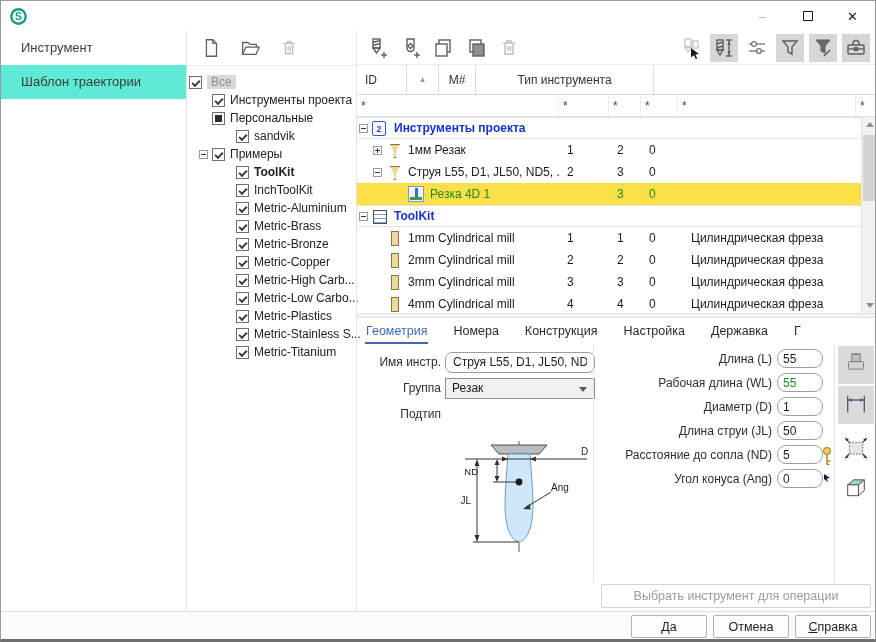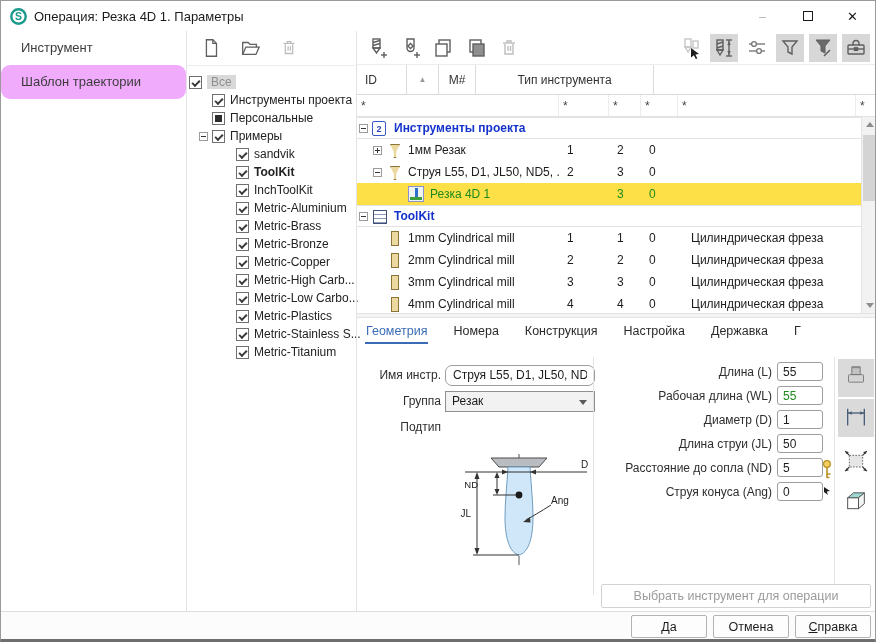--- a/index.html
+++ b/index.html
@@ -11,21 +11,21 @@
   .logo { width:17px; height:17px; margin:0 7px 0 9px; flex:none; }
   .title { font-size:13px; color:#1b1b1b; }
   .win-controls { margin-left:auto; display:flex; height:30px; }
   .win-btn { width:45px; height:30px; display:flex; align-items:center; justify-content:center; font-size:13px; color:#1b1b1b; background:transparent; border:none; }
   .win-btn.min { color:#b5b5b5; }
   .win-btn.max span { display:block; width:10px; height:10px; border:1.2px solid #1b1b1b; }
 
   
   .sidebar { position:absolute; left:0; top:30px; width:185px; height:580px; background:#fff; }
   .side-item { height:34px; line-height:34px; padding-left:20px; font-size:13px; color:#3c3c3c; cursor:default; }
-  .side-item[data-active="false"] { background:#f0abfc;border-radius:9px; }
+  .side-item[data-active="false"] { background:#5eead4; }
   .vd { position:absolute; top:30px; width:1px; height:580px; background:#e3e3e3; }
   .vd1 { left:185px; } .vd2 { left:355px; }
 
   
   .libpanel { position:absolute; left:186px; top:30px; width:169px; height:580px; }
   .lib-toolbar { height:34px; display:flex; align-items:center; padding-left:12px; gap:15px; }
   .tbtn { width:24px; height:24px; border:none; background:transparent; display:flex; align-items:center; justify-content:center; padding:0; }
   .tree { border-top:1px solid #ededed; padding-top:7px; }
   .tree-row { display:flex; align-items:center; height:18px; font-size:12px; color:#222; padding-left:12px; cursor:default; }
   .tree-row[data-level="0"] { padding-left:2px; }
@@ -87,34 +87,34 @@
   .sb-thumb { position:absolute; left:1px; right:2px; top:18px; height:66px; background:#d4d4d4; }
 
   .hsplit { height:5px; background:#f4f4f4; border-top:1px solid #e3e3e3; border-bottom:1px solid #e3e3e3; }
 
   
   .tabs { height:26px; display:flex; gap:24px; padding-left:8px; align-items:flex-end; }
   .tab { font-size:12.5px; color:#2b2b2b; padding:2px 1px 4px; border:none; background:none; border-bottom:2px solid transparent; white-space:nowrap; }
   .tab[data-active="true"] { color:#3a6cb5; border-bottom-color:#3a6cb5; }
 
   
-  .geo { position:relative; height:238px;margin-top:13px; }
+  .geo { position:relative; height:238px; }
   .geo-left { position:absolute; left:0; top:6px; width:240px; }
   .f-row { display:flex; align-items:center; height:24px; margin-bottom:2px; }
   .f-label { width:84px; text-align:right; margin-right:4px; font-size:12px; color:#2e2e2e; flex:none; }
   .f-input { width:150px; height:21px; border:1px solid #9d9d9d; border-radius:7px; font-size:12px; padding:0 7px; color:#1c1c1c; font-family:inherit; }
   .f-select { width:150px; height:21px; border:1px solid #8f8f8f; background:#f2f2f2; display:flex; align-items:center; padding:0 6px; font-size:12px; color:#1c1c1c; position:relative; }
   .f-select::after { content:""; position:absolute; right:7px; top:8px; border:4px solid transparent; border-top:5px solid #5a5a5a; }
   .diagram { position:absolute; left:78px; top:86px; }
   .geo-vline { position:absolute; top:0; bottom:0; width:1px; background:#e3e3e3; }
   .gv1 { left:236px; } .gv2 { left:477px; }
   .geo-right { position:absolute; left:240px; top:4px; width:226px; }
   .p-row { display:flex; align-items:center; height:21px; margin-bottom:3px; }
   .p-label { flex:1; text-align:right; margin-right:5px; font-size:12px; color:#2e2e2e; white-space:nowrap; }
-  .p-input { width:46px; height:19px; border:1px solid #9d9d9d; border-radius:3px; font-size:12px; padding:0 5px; color:#1c1c1c; font-family:inherit; }
+  .p-input { width:46px; height:19px; border:1px solid #9d9d9d; border-radius:9px; font-size:12px; padding:0 5px; color:#1c1c1c; font-family:inherit; }
   .p-input[data-green="true"] { color:#1f8a1f; }
   .key-wrap { position:absolute; left:463px; top:102px; }
   .icon-strip { position:absolute; left:481px; top:2px; width:36px; }
   .strip-btn { width:36px; height:38px; border:none; background:transparent; display:flex; align-items:center; justify-content:center; margin-bottom:2px; padding:0; }
   .strip-btn.pressed { background:#dadada; }
   .strip-btn.gap { margin-top:6px; }
 
   .select-row-btn { position:absolute; left:244px; top:553px; width:270px; height:24px; background:#fff; border:1px solid #d2d2d2; border-radius:2px; color:#9b9b9b; font-size:12.5px; font-family:inherit; }
 
   
@@ -131,21 +131,20 @@
 </head>
 <body>
 
 <div class="window">
 
   <div class="titlebar">
     <svg class="logo" viewBox="0 0 17 17">
       <circle cx="8.5" cy="8.5" r="7.2" fill="#fff" stroke="#1a9a8c" stroke-width="2.4"></circle>
       <text x="8.5" y="12.3" text-anchor="middle" font-size="10.5" font-weight="700" fill="#1a9a8c">S</text>
     </svg>
-    <span class="title">Операция: Резка 4D 1. Параметры</span>
     <div class="win-controls">
       <button class="win-btn min">–</button>
       <button class="win-btn max">
           <span></span>
         </button>
       <button class="win-btn close">✕</button>
     </div>
   </div>
 
   <div class="sidebar">
@@ -193,30 +192,30 @@
           <span class="t-label">Инструменты проекта</span>
         </div>
 
         <div class="tree-row" data-level="1">
           <span class="exp" data-exp=""></span>
           <span class="cb" data-state="filled"></span>
           <span class="t-label">Персональные</span>
         </div>
 
 
+        <div class="tree-row" data-level="2">
+          <span class="exp" data-exp=""></span>
+          <span class="cb" data-state="checked"></span>
+          <span class="t-label">sandvik</span>
+        </div>
+
         <div class="tree-row" data-level="1">
           <span class="exp" data-exp="minus"></span>
           <span class="cb" data-state="checked"></span>
           <span class="t-label">Примеры</span>
-        </div>
-
-        <div class="tree-row" data-level="2">
-          <span class="exp" data-exp=""></span>
-          <span class="cb" data-state="checked"></span>
-          <span class="t-label">sandvik</span>
         </div>
 
         <div class="tree-row" data-level="2" data-bold="true">
           <span class="exp" data-exp=""></span>
           <span class="cb" data-state="checked"></span>
           <span class="t-label">ToolKit</span>
         </div>
 
         <div class="tree-row" data-level="2">
           <span class="exp" data-exp=""></span>
@@ -606,21 +605,21 @@
             <span class="p-label">Длина струи (JL)</span>
             <input class="p-input" type="text" value="50" style="">
           </div>
 
           <div class="p-row">
             <span class="p-label">Расстояние до сопла (ND)</span>
             <input class="p-input" type="text" value="5" style="">
           </div>
 
           <div class="p-row">
-            <span class="p-label">Струя конуса (Ang)</span>
+            <span class="p-label">Угол конуса (Ang)</span>
             <input class="p-input" type="text" value="0" style="">
           </div>
 
       </div>
 
       <div class="key-wrap">
         <svg width="14" height="38" viewBox="0 0 14 38">
           <circle cx="7" cy="5" r="3.4" fill="#f0d060" stroke="#b98e1f" stroke-width="1.2"></circle>
           <line x1="7" y1="8" x2="7" y2="19" stroke="#b98e1f" stroke-width="1.6"></line>
           <line x1="7" y1="15" x2="10.5" y2="15" stroke="#b98e1f" stroke-width="1.4"></line>

